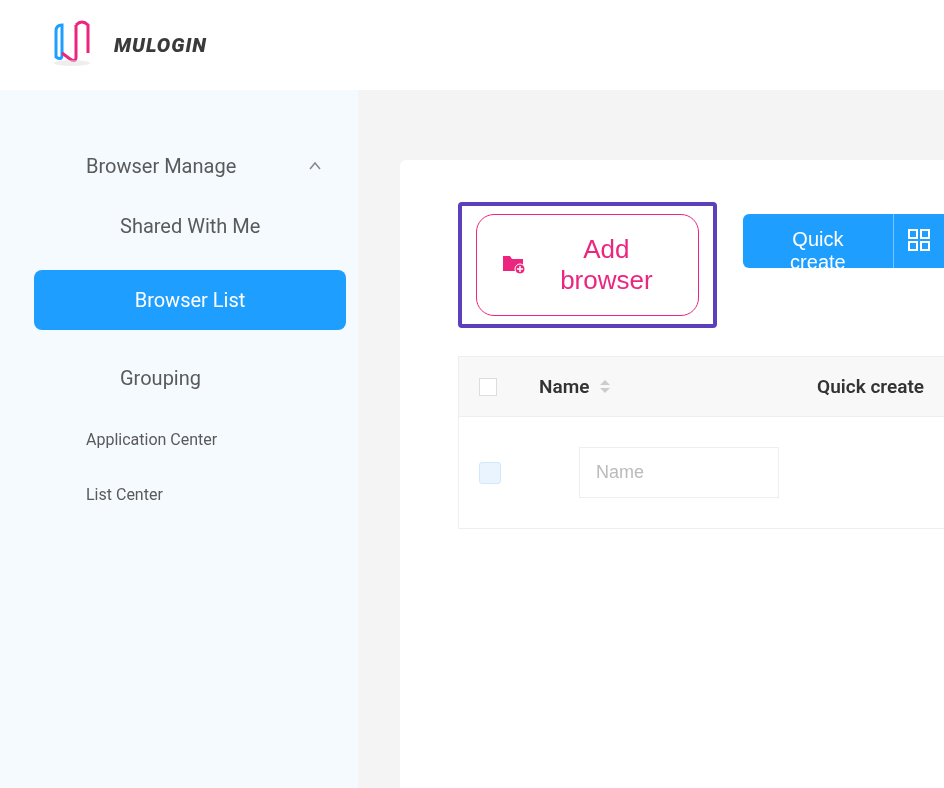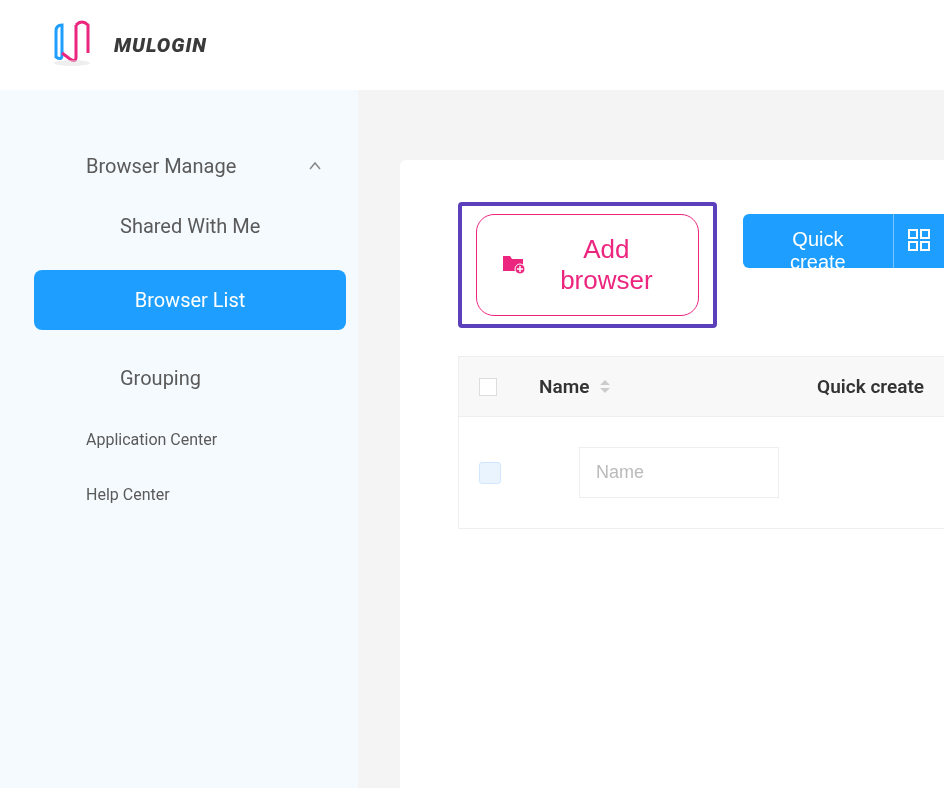--- a/index.html
+++ b/index.html
@@ -275,21 +275,21 @@
     </div>
     <div class="nav-item">
       <span>Grouping</span>
     </div>
 
 
     <div class="nav-item-simple">
       <span>Application Center</span>
     </div>
     <div class="nav-item-simple">
-      <span>Help Center</span>
+      <span>List Center</span>
     </div>
   </div>
 
   <div class="content-area">
     <div class="content-panel">
       <div class="toolbar">
         <div class="add-browser-wrapper">
           <button class="add-browser-btn">
             <span>
               <svg class="folder-icon" viewBox="0 0 24 22">

